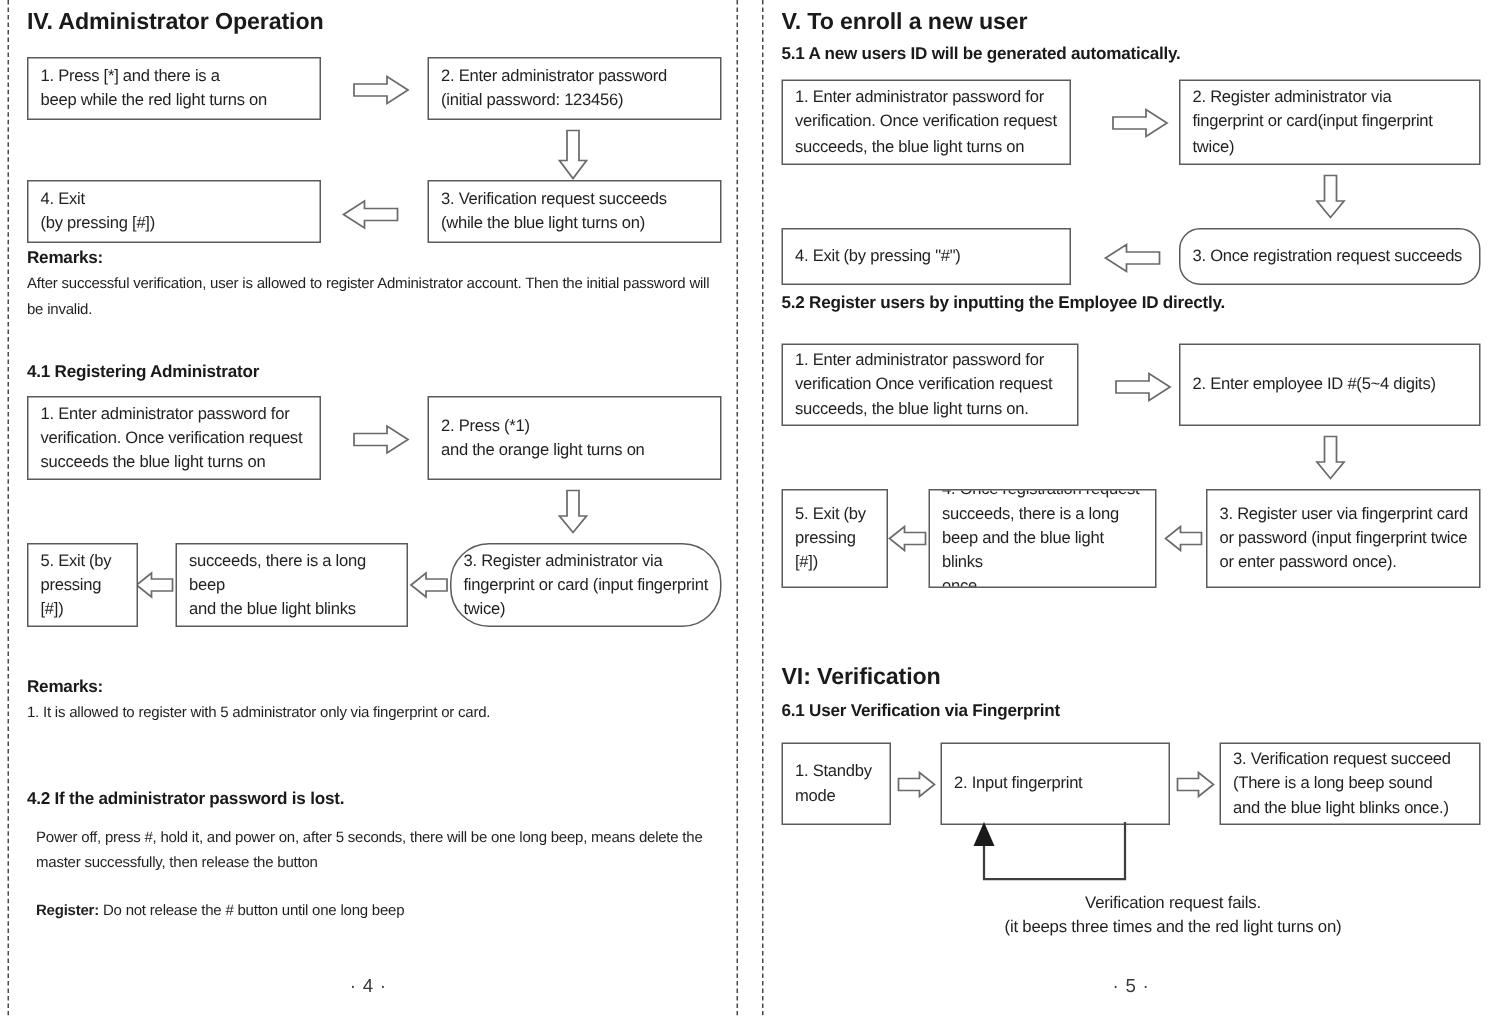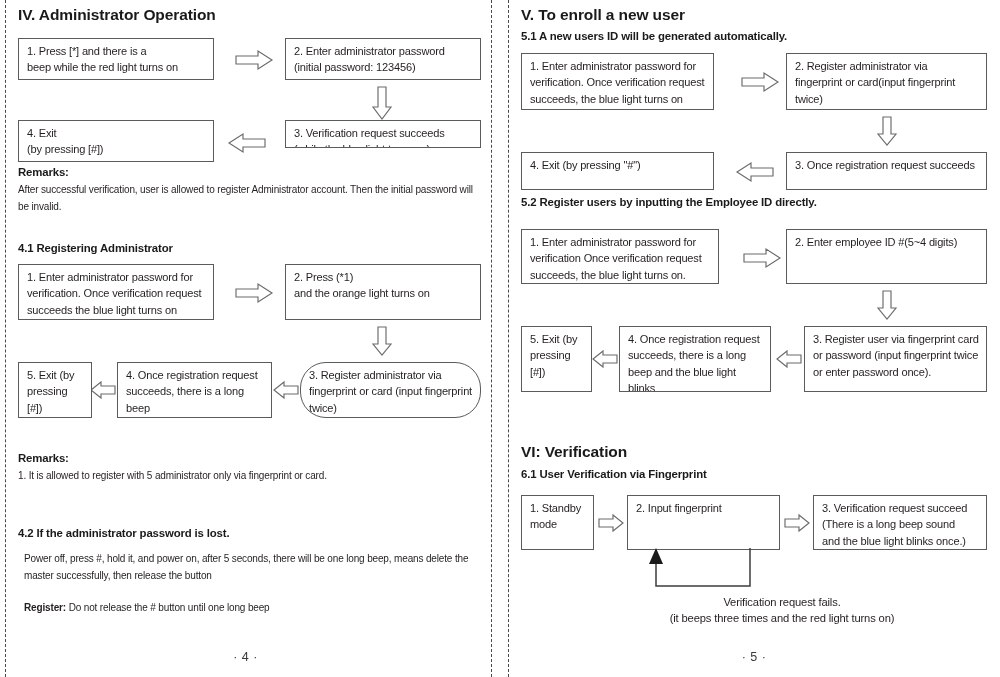--- a/index.html
+++ b/index.html
@@ -79,20 +79,21 @@
     box-sizing:border-box;
     border:1.15px solid #5b5b5b;
     background:#ffffff;
     font-size:11.05px;
     line-height:16.3px;
     letter-spacing:-0.17px;
     color:#231f20;
     padding:4px 7px 4px 8px;
     display:flex;
     flex-direction:column;
+    justify-content:center;
     overflow:hidden;
   }
 
   
   .arrow{position:absolute;}
   .arrow svg{display:block;overflow:visible;}
   .arrow path{fill:#ffffff;stroke:#6a6a6a;stroke-width:1.15;stroke-linejoin:miter;}
 
   
   .loop{position:absolute;}
@@ -128,21 +129,21 @@
         <div>2. Enter administrator password</div>
         <div>(initial password: 123456)</div>
       </div>
 
     <div class="arrow" style="left:372px;top:86px;">
       <svg width="20" height="34" viewBox="0 0 20 34">
           <path d="M6 1 L14 1 L14 21 L19 21 L10 33 L1 21 L6 21 Z"></path>
         </svg>
     </div>
 
-    <div class="fbox" style="left:285px;top:120px;width:196px;height:28px;">
+    <div class="fbox" style="left:285px;top:120px;width:196px;height:42px;">
         <div>3. Verification request succeeds</div>
         <div>(while the blue light turns on)</div>
       </div>
 
     <div class="arrow" style="left:228px;top:133px;">
       <svg width="38" height="20" viewBox="0 0 38 20">
           <path d="M37 6 L15 6 L15 1 L1 10 L15 19 L15 14 L37 14 Z"></path>
         </svg>
     </div>
 
@@ -245,21 +246,21 @@
         <div>fingerprint or card(input fingerprint</div>
         <div>twice)</div>
       </div>
 
     <div class="arrow" style="left:369px;top:116px;">
       <svg width="20" height="30" viewBox="0 0 20 30">
           <path d="M6 1 L14 1 L14 18 L19 18 L10 29 L1 18 L6 18 Z"></path>
         </svg>
     </div>
 
-    <div class="fbox" style="left:278px;top:152px;width:201px;height:38px;">3. Once registration request succeeds</div>
+    <div class="fbox" style="left:278px;top:152px;width:201px;height:38px;border-radius:14px;">3. Once registration request succeeds</div>
 
     <div class="arrow" style="left:228px;top:162px;">
       <svg width="38" height="20" viewBox="0 0 38 20">
           <path d="M37 6 L15 6 L15 1 L1 10 L15 19 L15 14 L37 14 Z"></path>
         </svg>
     </div>
 
     <div class="fbox" style="left:13px;top:152px;width:193px;height:38px;">4. Exit (by pressing "#")</div>
 
     <div class="h-sub" style="left:13px;top:196px;">5.2 Register users by inputting the Employee ID directly.</div>

